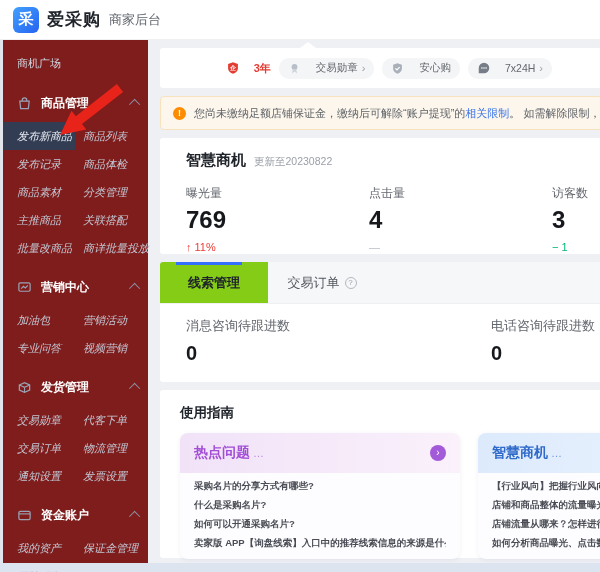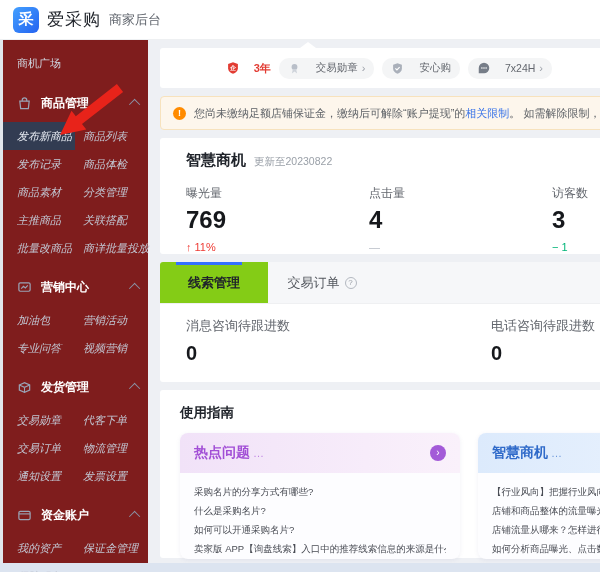--- a/index.html
+++ b/index.html
@@ -2,21 +2,21 @@
 <html><head>
 <meta charset="utf-8">
 <style>
   * { margin:0; padding:0; box-sizing:border-box; }
   html,body { width:600px; height:572px; overflow:hidden; }
   body { font-family:"Liberation Sans","DejaVu Sans",sans-serif; background:#eef0f4; position:relative; }
 
   
   .topbar { height:40px; background:#fff; border-bottom:1px solid #eef0f2; display:flex; align-items:center; padding-left:13px; }
   .logo-sq { width:26px; height:26px; border-radius:6px; background:linear-gradient(135deg,#43a0ff,#2563f0); color:#fff; font-weight:bold; font-size:15px; display:flex; align-items:center; justify-content:center; }
-  .brand { font-size:17px; font-weight:normal; color:#20242b; margin-left:8px; letter-spacing:1px; }
+  .brand { font-size:17px; font-weight:bold; color:#20242b; margin-left:8px; letter-spacing:1px; }
   .portal { font-size:13px; color:#5f646c; margin-left:8px; }
 
   
   .body-row { display:flex; height:523px; }
   .bottom-strip { height:9px; background:#dce4f0; }
 
   
   .sidebar { width:148px; flex:none; background:#7f1d1d; padding-top:6px; position:relative; border-left:3px solid #e2e6ec; }
   .side-single { height:34px; line-height:34px; padding-left:14px; font-size:11px; color:#ced3dd; cursor:pointer; white-space:nowrap; }
   .group-head { display:flex; align-items:center; height:34px; margin-top:6px; padding:0 8px 0 14px; cursor:pointer; }
@@ -69,21 +69,21 @@
   .guide-cards { display:flex; gap:18px; margin-top:11px; }
   .qcard { width:280px; flex:none; height:126px; border-radius:8px; background:#fdfdff; box-shadow:0 1px 4px rgba(110,110,160,.10); overflow:hidden; }
   .qhead { height:40px; display:flex; align-items:center; padding:0 14px; gap:3px; }
   .qhead.purple { background:linear-gradient(90deg,#f1e2f8,#faf1fb); }
   .qhead.purple .qtitle, .qhead.purple .qdots { color:#a24fd6; }
   .qhead.blue { background:linear-gradient(90deg,#dceafc,#eef5fe); }
   .qhead.blue .qtitle, .qhead.blue .qdots { color:#2f6ac9; }
   .qtitle { font-size:14px; font-weight:bold; }
   .qdots { font-size:11px; opacity:.65; }
   .qarrow { margin-left:auto; width:16px; height:16px; border-radius:50%; background:#a35ad8; color:#fff; font-size:10px; line-height:16px; text-align:center; cursor:pointer; }
-  .qbody { padding:9px 14px; }
+  .qbody { padding:3px 14px;font-weight:bold; }
   .qitem { font-size:9.5px; line-height:19px; color:#4a4d55; white-space:nowrap; overflow:hidden; cursor:pointer; }
 
   .anno { position:absolute; left:0; top:0; pointer-events:none; z-index:9; }
 </style>
 </head>
 <body>
 
 <header class="topbar">
   <div class="logo-sq">采</div>
   <div class="brand">爱采购</div>

